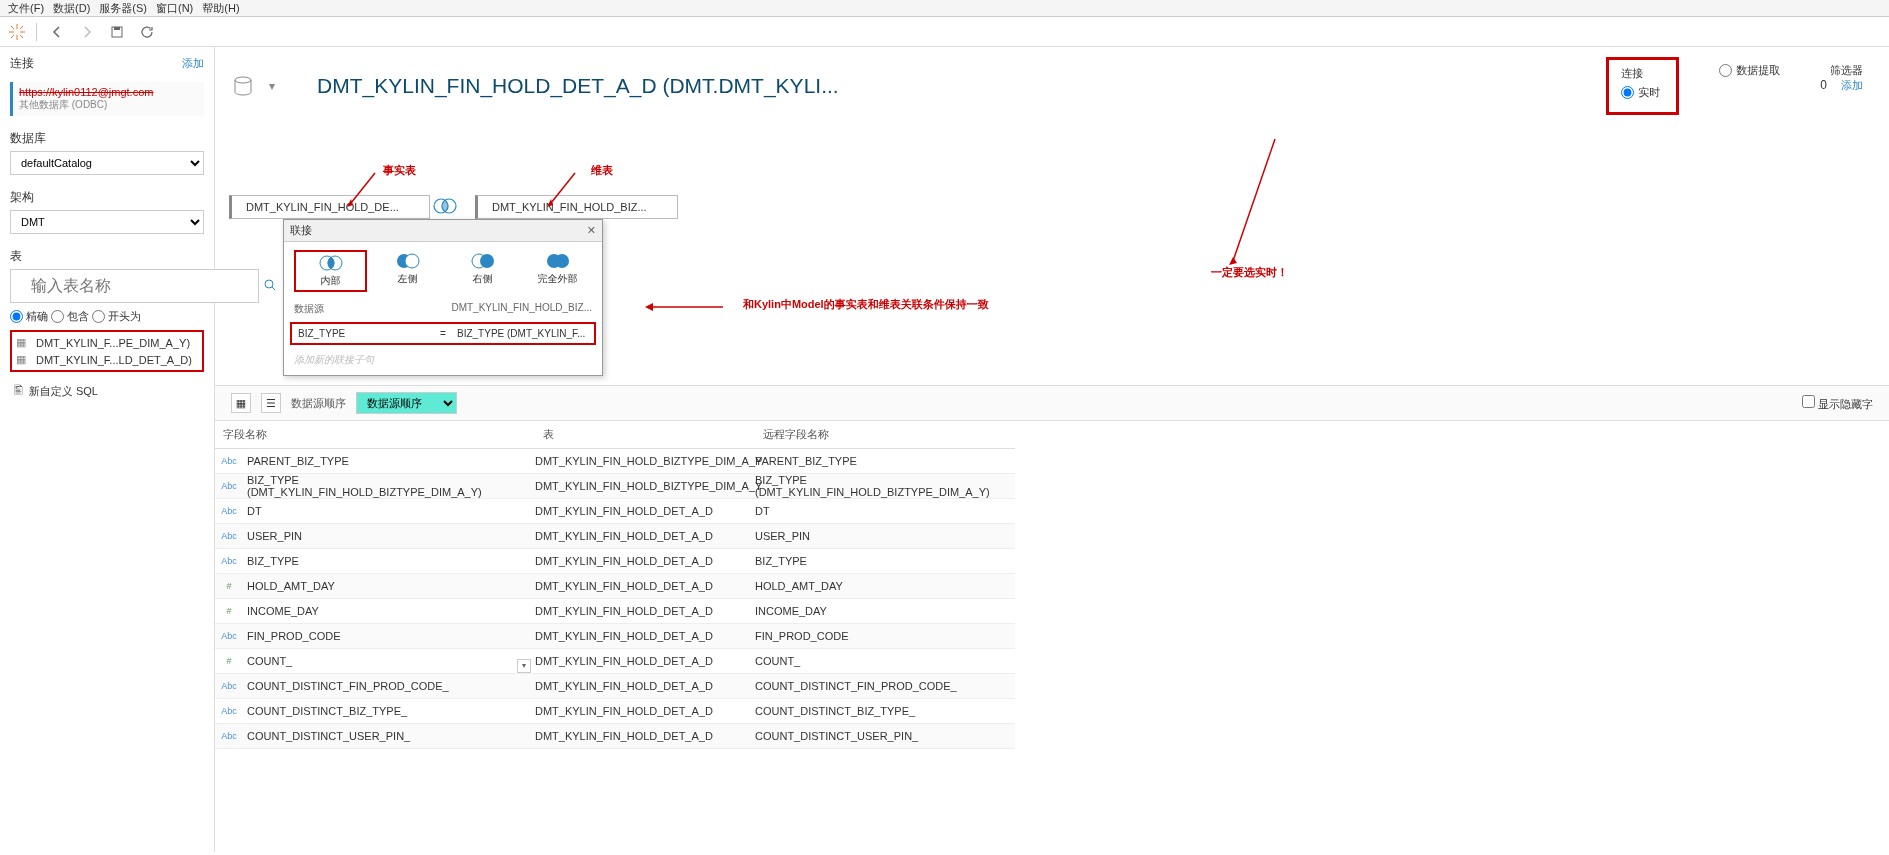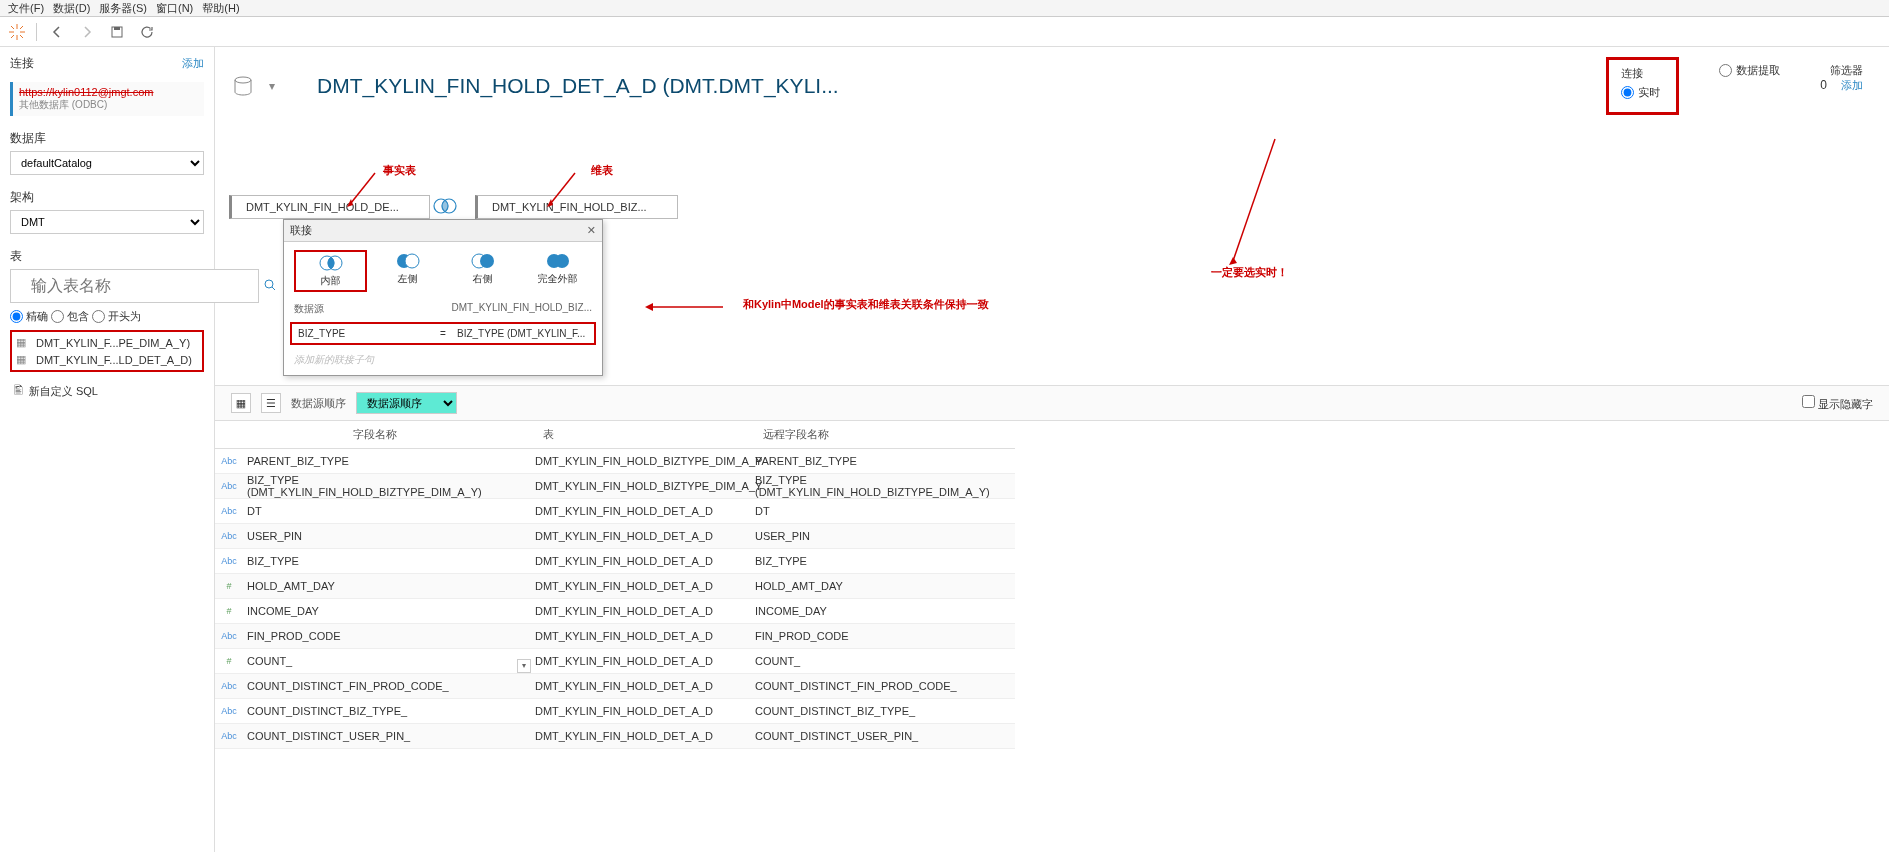--- a/index.html
+++ b/index.html
@@ -86,21 +86,21 @@
 .grid-controls { display: flex; align-items: center; gap: 10px; padding: 6px 16px; border-top: 1px solid #ddd; border-bottom: 1px solid #ddd; background: #fafafa; font-size: 11px; }
 .gc-btn { width: 20px; height: 20px; border: 1px solid #ccc; display: flex; align-items: center; justify-content: center; cursor: pointer; background: #fff; }
 .gc-label { color: #555; }
 .gc-select { height: 22px; border: 1px solid #ccc; padding: 0 18px 0 6px; font-size: 11px; min-width: 90px; background: #5eead4; }
 .gc-hidden { margin-left: auto; display: flex; align-items: center; gap: 4px; }
 
 
 .grid { width: 800px; }
 .grid-head { display: flex; background: #fff; border-bottom: 1px solid #ddd; font-size: 11px; font-weight: normal; color: #555; }
 .grid-head div { padding: 6px 8px; }
-.col-name { width: 320px; text-align: center; }
+.col-name { width: 320px; }
 .col-table { width: 220px; }
 .col-remote { width: 260px; }
 .grid-row { display: flex; border-bottom: 1px solid #eee; font-size: 11px; align-items: center; height: 25px; }
 .grid-row:nth-child(even) { background: #fafafa; }
 .type-icon { width: 28px; text-align: center; font-size: 9px; }
 .type-icon.abc { color: #4a90d9; }
 .type-icon.num { color: #5fa05f; }
 .field-name { width: 292px; padding-left: 4px; position: relative; }
 .field-dd { position: absolute; right: 4px; top: 4px; width: 14px; height: 14px; border: 1px solid #ccc; background: #fff; font-size: 8px; text-align: center; line-height: 12px; color: #666; cursor: pointer; }
 .field-table { width: 220px; }

